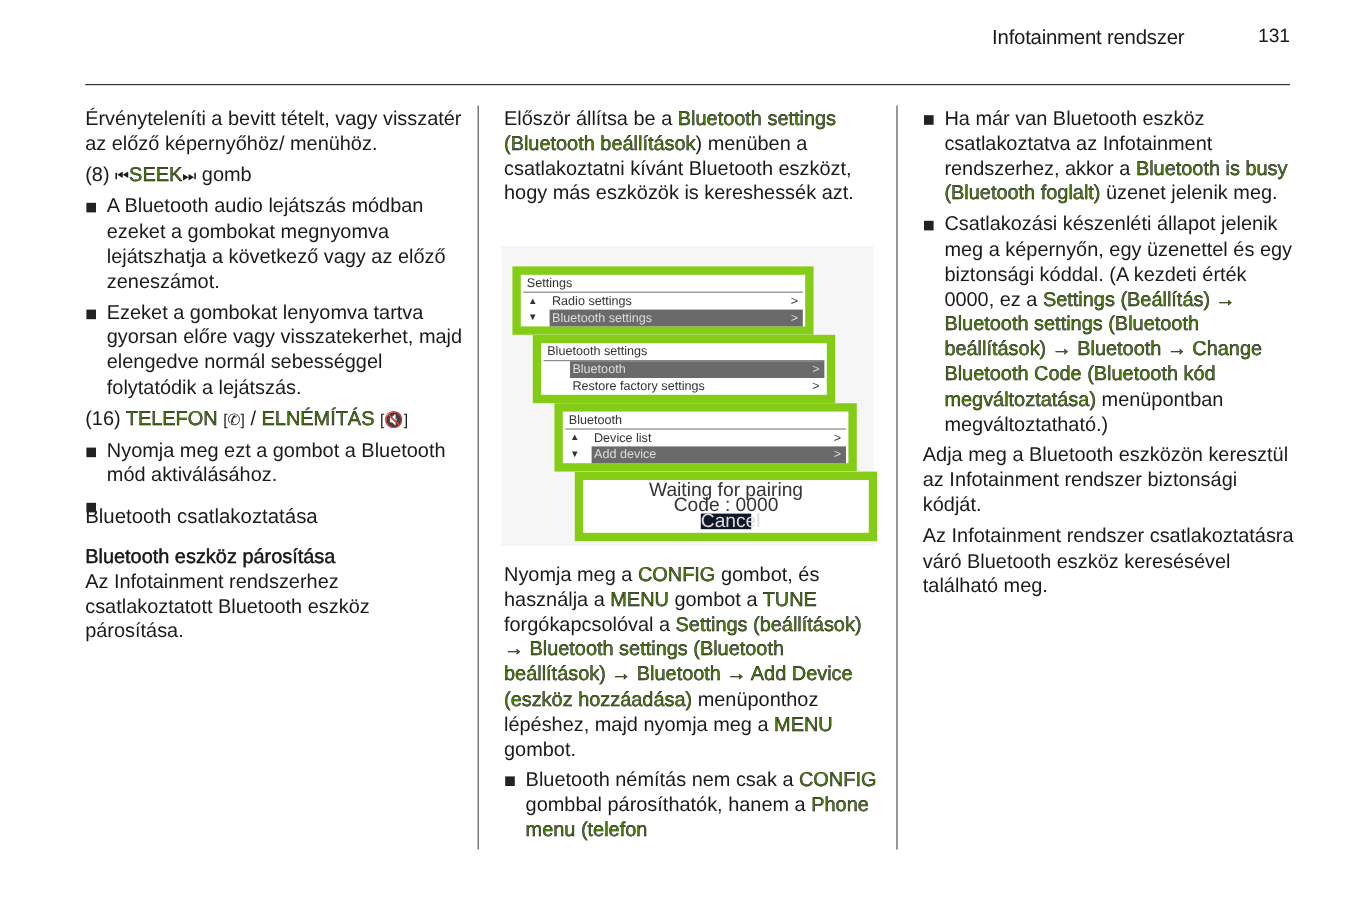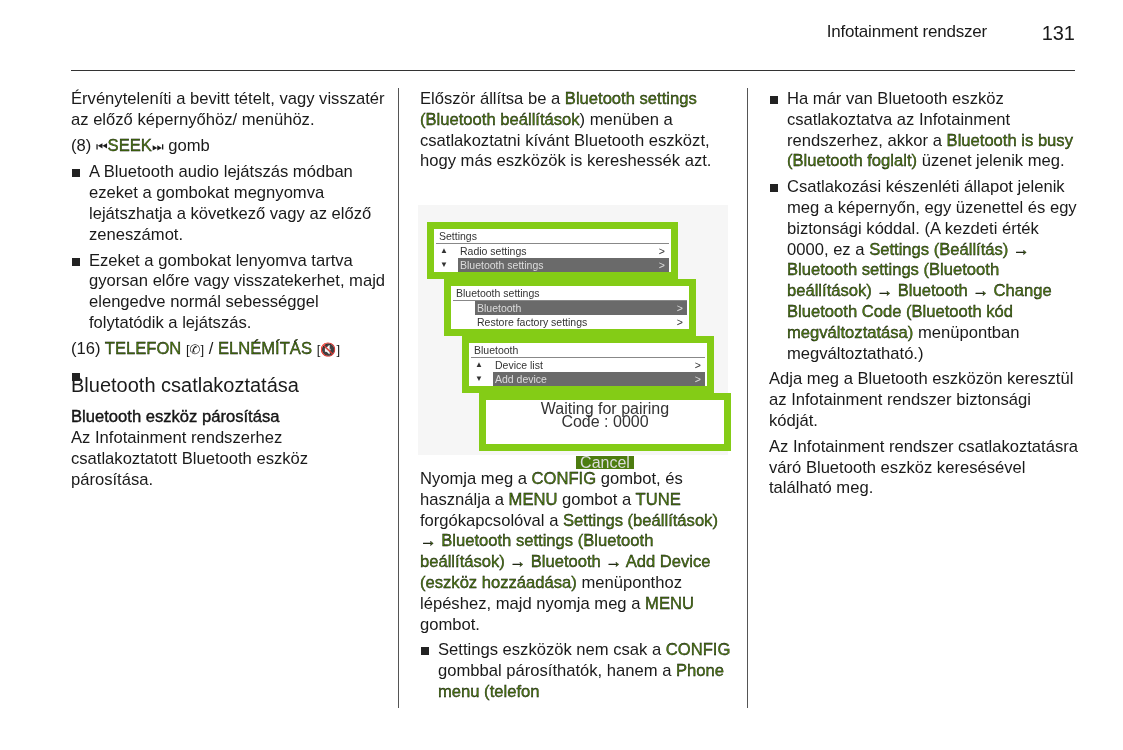--- a/index.html
+++ b/index.html
@@ -1,61 +1,61 @@
 <!DOCTYPE html>
 <html><head>
 <meta charset="utf-8">
 <style>
   html, body { margin:0; padding:0; background:#fff; }
   body { width:1123px; height:750px; position:relative; overflow:hidden;
          font-family:"Liberation Sans", sans-serif; color:#1a1a1a; }
   .hdr-title { position:absolute; right:136px; top:22px; font-size:17px; color:#1a1a1a; letter-spacing:-0.2px; }
-  .hdr-page { position:absolute; right:48px; top:22px; font-size:20px; color:#1a1a1a; }
+  .hdr-page { position:absolute; right:48px; top:22px; font-size:16px; color:#1a1a1a; }
   .hdr-rule { position:absolute; left:71px; top:70px; width:1004px; height:1px; background:#333; }
   .vrule { position:absolute; top:88px; width:1px; height:620px; background:#555; }
   .col { position:absolute; top:89px; font-size:16.6px; line-height:20.8px; }
   .col p { margin:0 0 5px 0; }
   .col b { font-weight:normal; color:#4d7c0f; -webkit-text-stroke:0.35px #000; }
   .bullet { position:relative; padding-left:18px; margin:0 0 5px 0; }
   .bullet .sq { position:absolute; left:1px; top:7px; width:8px; height:8px; background:#222; }
-  .h2 { font-size:20px; margin:14px 0 12px 0; }
+  .h2 { font-size:17px; margin:14px 0 12px 0; }
   .h3 { margin:0; -webkit-text-stroke:0.35px #000; }
   .glyph { font-size:13px; }
   
   .panel { position:absolute; left:418px; top:205px; width:310px; height:250px; background:#f6f6f6; }
   .mbox { position:absolute; background:#fff; border:7px solid #84cc16; font-size:10.5px; color:#333; }
   .mbox .ttl { height:14px; line-height:14px; padding-left:3px; border-bottom:1px solid #888; margin:0 2px; }
   .mrow { position:relative; height:14px; line-height:14px; }
   .mrow .arr { position:absolute; left:6px; font-size:8px; }
   .mrow .lbl { position:absolute; left:24px; right:2px; padding-left:2px; }
   .mrow .lbl.sel { background:#6a6a6a; color:#ddd; }
   .mrow .chev { position:absolute; right:6px; }
   .mrow .lbl.sel + .chev { color:#ddd; }
   .wait { text-align:center; font-size:16px; color:#333; line-height:13px; padding-top:2px; }
-  .cancel { display:inline-block; width:58px; background:#4d7c0f; color:#ddd; height:13px; line-height:13px;margin-top:28px; }
+  .cancel { display:inline-block; width:42px; background:#0f172a; color:#ddd; height:13px; line-height:13px; }
 </style>
 </head>
 <body>
 
 <div>
   <span class="hdr-title">Infotainment rendszer</span>
   <span class="hdr-page">131</span>
   <div class="hdr-rule"></div>
 </div>
 
 <div class="vrule" style="left:398px"></div>
 <div class="vrule" style="left:747px"></div>
 
 <div class="col" style="left:71px; width:320px;">
   <p>Érvényteleníti a bevitt tételt, vagy visszatér az előző képernyőhöz/ menühöz.</p>
   <p><span>(8) </span><span class="glyph">⏮</span><b>SEEK</b><span class="glyph">⏭</span><span> gomb</span></p>
   <div class="bullet"><span class="sq"></span><span>A Bluetooth audio lejátszás módban ezeket a gombokat megnyomva lejátszhatja a következő vagy az előző zeneszámot.</span></div>
   <div class="bullet"><span class="sq"></span><span>Ezeket a gombokat lenyomva tartva gyorsan előre vagy visszatekerhet, majd elengedve normál sebességgel folytatódik a lejátszás.</span></div>
   <p><span>(16) </span><b>TELEFON</b> <span class="glyph">[✆]</span><span> / </span><b>ELNÉMÍTÁS</b> <span class="glyph">[🔇]</span></p>
-  <div class="bullet"><span class="sq"></span></div>
+  <div class="bullet"><span class="sq"></span><span>Nyomja meg ezt a gombot a Bluetooth mód aktiválásához.</span></div>
   <div class="bullet"><span class="sq"></span></div>
   <div class="h2">Bluetooth csatlakoztatása</div>
   <div class="h3">Bluetooth eszköz párosítása</div>
   <p>Az Infotainment rendszerhez csatlakoztatott Bluetooth eszköz párosítása.</p>
 </div>
 
 <div class="col" style="left:420px; width:315px;">
   <p><span>Először állítsa be a </span><b>Bluetooth settings (Bluetooth beállítások</b><span>) menüben a csatlakoztatni kívánt Bluetooth eszközt, hogy más eszközök is kereshessék azt.</span></p>
 </div>
 
@@ -101,21 +101,21 @@
     <div class="wait">
       <div>Waiting for pairing</div>
       <div>Code : 0000</div>
       <span class="cancel">Cancel</span>
     </div>
   </div>
 </div>
 
 <div class="col" style="left:420px; top:469px; width:318px;">
   <p><span>Nyomja meg a </span><b>CONFIG</b><span> gombot, és használja a </span><b>MENU</b><span> gombot a </span><b>TUNE</b><span> forgókapcsolóval a </span><b>Settings (beállítások) → Bluetooth settings (Bluetooth beállítások) → Bluetooth → Add Device (eszköz hozzáadása)</b><span> menüponthoz lépéshez, majd nyomja meg a </span><b>MENU</b><span> gombot.</span></p>
-  <div class="bullet"><span class="sq"></span><span>Settings eszközök nem csak a </span><b>CONFIG</b><span> gombbal párosíthatók, hanem a </span><b>Phone menu (telefon</b></div>
+  <div class="bullet"><span class="sq"></span><span>Bluetooth némítás nem csak a </span><b>CONFIG</b><span> gombbal párosíthatók, hanem a </span><b>Phone menu (telefon</b></div>
 </div>
 
 <div class="col" style="left:769px; width:312px;">
   <div class="bullet"><span class="sq"></span><span>Ha már van Bluetooth eszköz csatlakoztatva az Infotainment rendszerhez, akkor a </span><b>Bluetooth is busy (Bluetooth foglalt)</b><span> üzenet jelenik meg.</span></div>
   <div class="bullet"><span class="sq"></span><span>Csatlakozási készenléti állapot jelenik meg a képernyőn, egy üzenettel és egy biztonsági kóddal. (A kezdeti érték 0000, ez a </span><b>Settings (Beállítás) → Bluetooth settings (Bluetooth beállítások) → Bluetooth → Change Bluetooth Code (Bluetooth kód megváltoztatása)</b><span> menüpontban megváltoztatható.)</span></div>
   <p>Adja meg a Bluetooth eszközön keresztül az Infotainment rendszer biztonsági kódját.</p>
   <p>Az Infotainment rendszer csatlakoztatásra váró Bluetooth eszköz keresésével található meg.</p>
 </div>
 
 </body></html>

